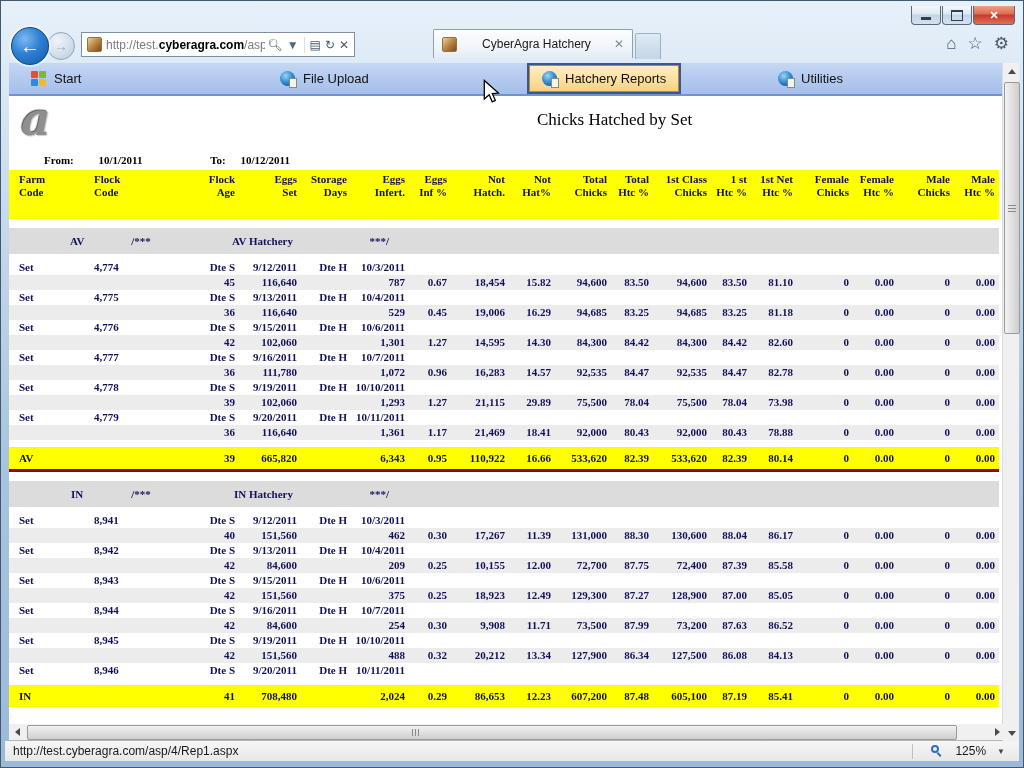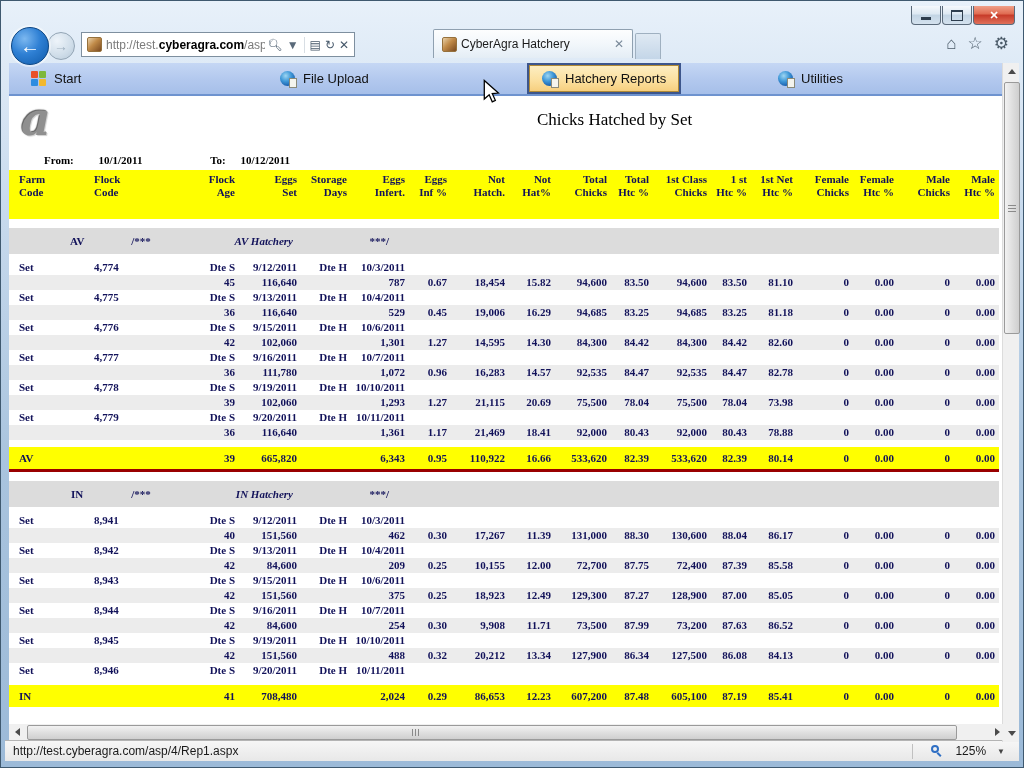--- a/index.html
+++ b/index.html
@@ -33,21 +33,21 @@
   .url-text{flex:1;white-space:nowrap;overflow:hidden;color:#7b7b7b;}
   .url-text b{color:#000;font-weight:bold;}
   .abar-icons{display:flex;align-items:center;flex:none;color:#46586a;}
   .abar-icons .ic{margin:0 2px;font-size:12px;line-height:1;}
   .sep-v{width:1px;height:16px;background:#d8dee4;margin:0 3px;}
   .caret{font-size:8px;color:#5a6a7a;}
   
   .tab{position:absolute;left:432px;top:28px;width:200px;height:29px;
     background:linear-gradient(180deg,#fdfefe 0%,#f2f7fb 50%,#e4edf5 100%);
     border:1px solid #8fa0b0;border-bottom:none;border-radius:2px 2px 0 0;
-    display:flex;align-items:center;padding:0 6px;box-sizing:border-box;font-size:12px;color:#1a1a1a;}
+    display:flex;align-items:center;padding:0 6px;box-sizing:border-box;font-size:12px;color:#1a1a1a;text-align:center;}
   .tab-title{flex:1;white-space:nowrap;overflow:hidden;}
   .tab-close{color:#7a8a9a;font-size:12px;padding:0 2px;}
   .tab-stub{position:absolute;left:634px;top:32px;width:24px;height:25px;
     background:linear-gradient(180deg,#dfe9f3,#c4d6e8);border:1px solid #9fb0c0;border-bottom:none;border-radius:2px 2px 0 0;}
   .cmd-icons{position:absolute;right:14px;top:34px;display:flex;gap:11px;color:#4a5a68;font-size:17px;}
   .cmd-icons span{line-height:1;}
   
   .navbar{position:absolute;left:8px;top:62px;width:996px;height:33px;
     background:linear-gradient(180deg,#c5d7f4 0%,#b2c8ee 55%,#a6bfe9 100%);
     border-bottom:2px solid #6e93cf;box-sizing:border-box;display:flex;z-index:2;}
@@ -81,21 +81,21 @@
   th.al{text-align:left;}
   th:first-child{padding-left:10px;}
   th:nth-child(2){padding-left:25px;}
   td.c0{text-align:left;padding-left:10px;}
   td.c1{text-align:left;padding-left:25px;}
   tr.info td{background:#fff;}
   tr.data td{background:#ececec;}
   tr.band td{background:#dcdcdc;height:24px;vertical-align:middle;}
   td.bandL{text-align:center;}
   td.bandL .bcode{display:inline-block;width:118px;padding-left:10px;box-sizing:border-box;}
-  td.bandM{padding-right:8px;font-style:italic;}
+  td.bandM{padding-right:8px;}
   td.bandR{text-align:right;padding-right:20px;}
   tr.total td{background:#ffff00;height:20px;vertical-align:middle;}
   tr.gap td{background:#fff;padding:0;}
   tr.divider td{background:#990000;height:3px;padding:0;}
   
   .vscroll{position:absolute;right:4px;top:62px;width:17px;height:679px;background:#f0f0f0;border-left:1px solid #dcdcdc;box-sizing:border-box;z-index:3;}
   .sb-arrow{position:absolute;left:0;width:17px;height:17px;display:flex;align-items:center;justify-content:center;}
   .tri-up{width:0;height:0;border-left:4px solid transparent;border-right:4px solid transparent;border-bottom:5px solid #4a4a4a;}
   .tri-down{width:0;height:0;border-left:4px solid transparent;border-right:4px solid transparent;border-top:5px solid #4a4a4a;}
   .tri-left{width:0;height:0;border-top:4px solid transparent;border-bottom:4px solid transparent;border-right:5px solid #4a4a4a;}
@@ -459,21 +459,21 @@
               </tr>
               <tr class="data">
                 <td class="c0"></td>
                 <td></td>
                 <td>39</td>
                 <td>102,060</td>
                 <td></td>
                 <td>1,293</td>
                 <td>1.27</td>
                 <td>21,115</td>
-                <td>20.69</td>
+                <td>29.89</td>
                 <td>75,500</td>
                 <td>78.04</td>
                 <td>75,500</td>
                 <td>78.04</td>
                 <td>73.98</td>
                 <td>0</td>
                 <td>0.00</td>
                 <td>0</td>
                 <td>0.00</td>
               </tr>

